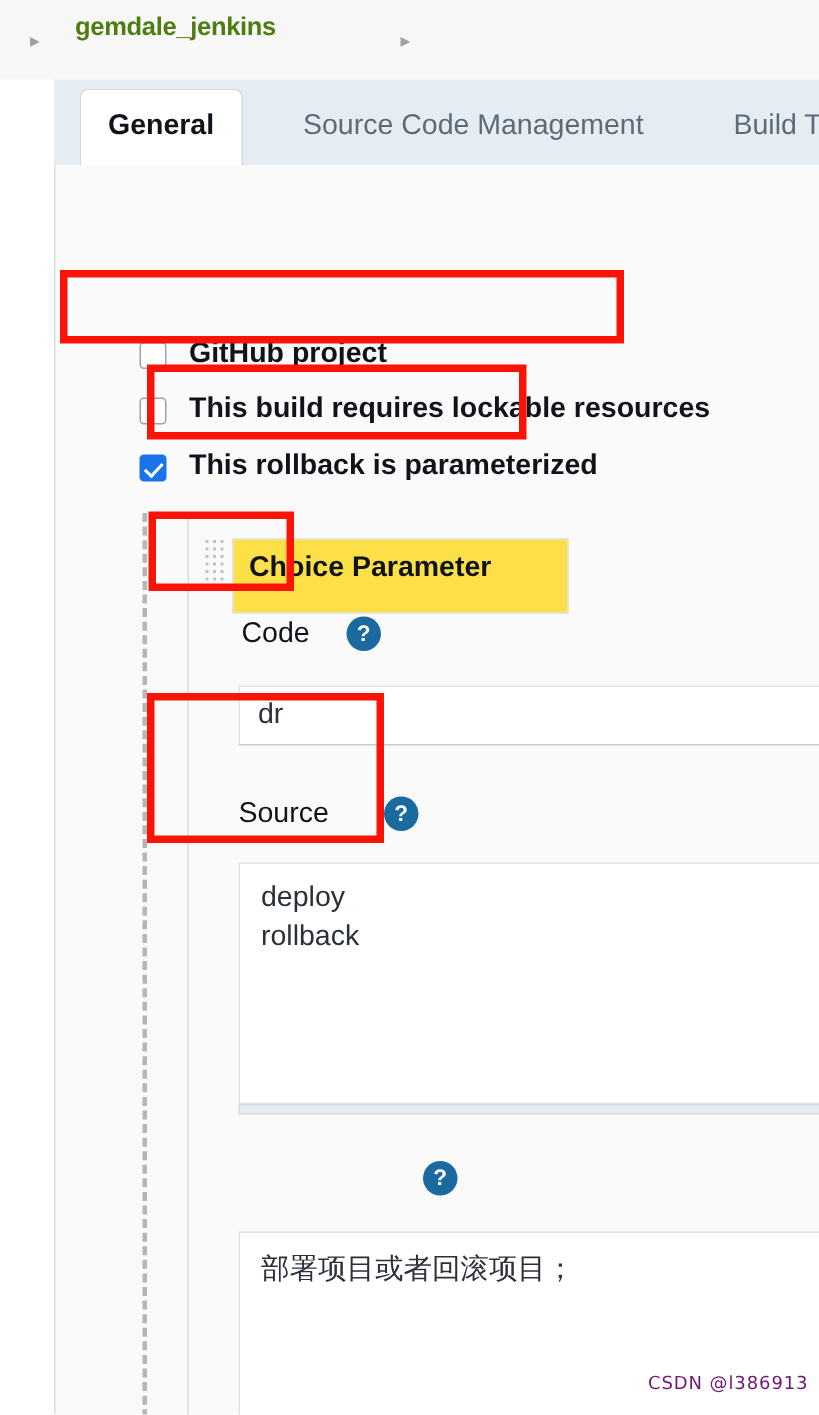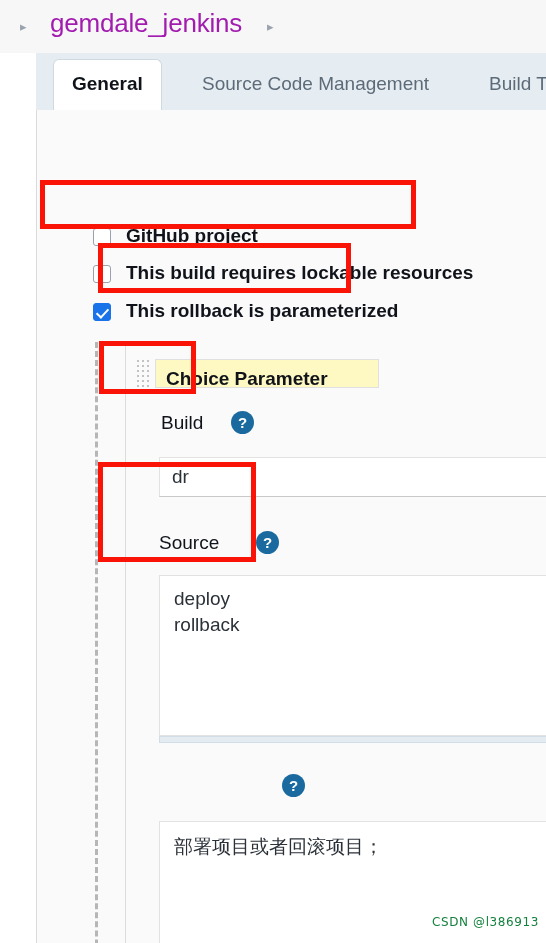--- a/index.html
+++ b/index.html
@@ -30,23 +30,23 @@
     font-size: 13px;
     line-height: 1;
     top: 20px;
     user-select: none;
   }
   #crumb-arrow-left  { left: 20px; }
   #crumb-arrow-right { left: 267px; }
   #crumb-title {
     position: absolute;
     left: 50px; top: 8px;
-    font-size: 26px;
-    font-weight: normal;
-    color: #a21caf;
+    font-size: 17px;
+    font-weight: bold;
+    color: #4d7c0f;
     letter-spacing: -0.2px;
     white-space: nowrap;
   }
 
   
   #tab-strip {
     position: absolute;
     left: 36px; top: 53px;
     width: 510px; height: 57px;
     background: #e6edf2;
@@ -135,22 +135,22 @@
     font-weight: 600;
   }
   #cbrow-github        { top: 115px; }
   #cbrow-lockable      { top: 152px; }
   #cbrow-parameterized { top: 190px; }
 
   
   #param-type-box {
     position: absolute;
     left: 118px; top: 249px;
-    width: 224px; height: 29px;
-    background: #fef9c3;
+    width: 224px; height: 50px;
+    background: #fde047;
     border: 1px solid #e0e0e0;
     box-sizing: border-box;
   }
   #param-type-label {
     position: absolute;
     left: 10px; top: 8px;
     font-size: 19px;
     font-weight: bold;
     color: #10141a;
     white-space: nowrap;
@@ -250,21 +250,21 @@
   #annot-parameterized { left: 40px;  top: 180px; width: 376px; height: 49px; }
   #annot-param-type    { left: 98px;  top: 243px; width: 253px; height: 50px; }
   #annot-name          { left: 99px;  top: 341px; width: 97px;  height: 53px; }
   #annot-choices       { left: 98px;  top: 462px; width: 158px; height: 100px; }
 
   
   #watermark {
     position: absolute;
     left: 432px; top: 915px;
     font-size: 12px;
-    color: #15803d;
+    color: #701a75;
     letter-spacing: 0.6px;
     white-space: nowrap;
     font-family: "DejaVu Sans", sans-serif;
   }
 </style>
 </head>
 <body>
 
 <div id="breadcrumb-bar">
   <span class="crumb-arrow" id="crumb-arrow-left">▸</span>
@@ -319,21 +319,21 @@
       <i style="left:10px;top:25px;"></i>
     <i style="left:0px;  top:30px;"></i>
       <i style="left:5px;top:30px;"></i>
       <i style="left:10px;top:30px;"></i>
   </div>
 
   <div id="param-type-box">
     <span id="param-type-label">Choice Parameter</span>
   </div>
 
-  <div class="field-label" id="label-name">Build</div>
+  <div class="field-label" id="label-name">Code</div>
   <div class="help-icon" id="help-name">?</div>
   <div id="name-input">dr</div>
 
   <div class="field-label" id="label-choices">Source</div>
   <div class="help-icon" id="help-choices">?</div>
   <div class="textarea-box" id="choices-textarea">deploy
 rollback</div>
   <div class="resize-bar" id="choices-resize"></div>
 
   <div class="help-icon" id="help-description">?</div>

